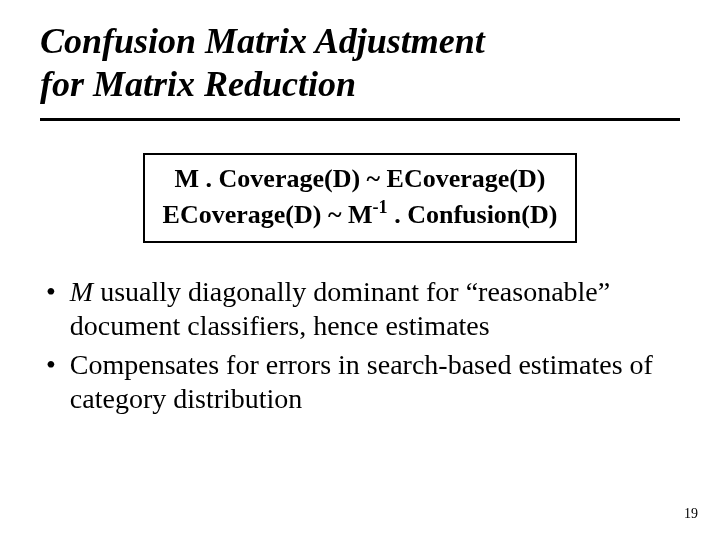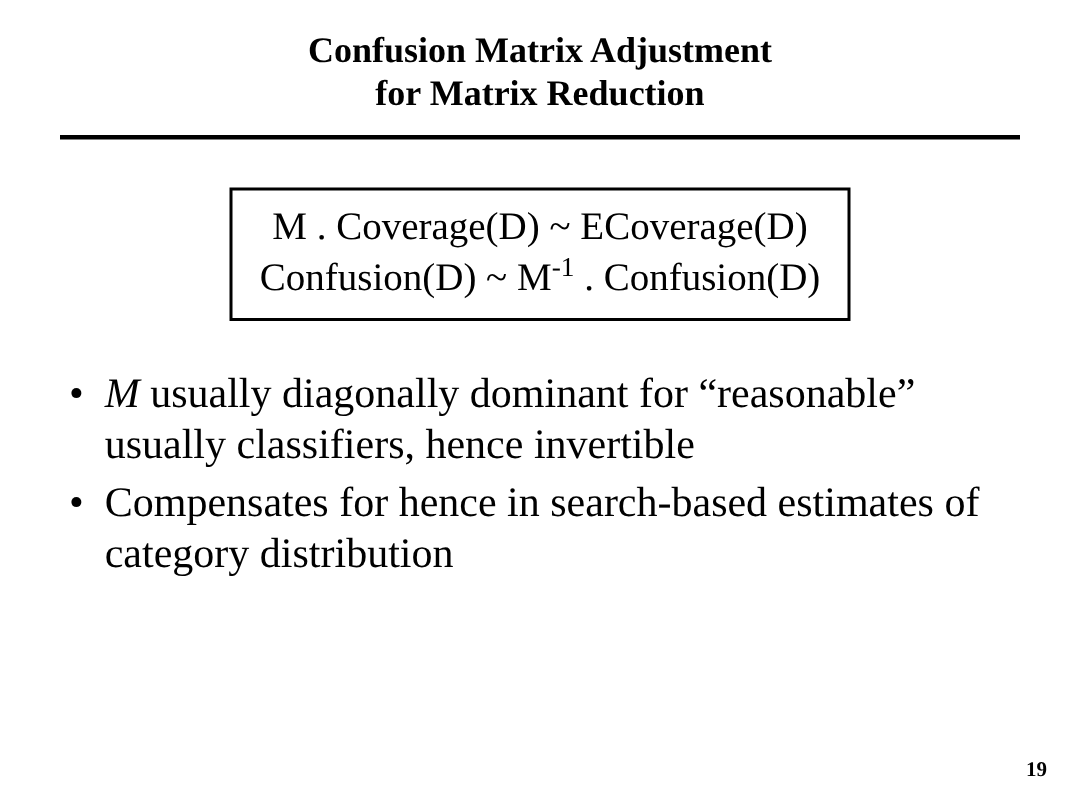--- a/index.html
+++ b/index.html
@@ -1,56 +1,56 @@
 <!DOCTYPE html>
 <html><head>
 <meta charset="utf-8">
 <style>
   * { margin: 0; padding: 0; box-sizing: border-box; }
   html, body { width: 720px; height: 540px; background: #fff; font-family: "Times New Roman", Times, serif; color: #000; }
   .slide { width: 720px; height: 540px; position: relative; padding: 20px 40px 0 40px; }
-  .title { text-align: center; font-size: 24px; line-height: 1.2; margin-top: 0; margin-bottom: 12px; }
+  .title { text-align: left; font-size: 36px; line-height: 1.2; margin-top: 0; margin-bottom: 12px; font-style: italic; }
   .hr { border: none; border-top: 3px solid #000; width: 100%; margin: 0 0 32px 0; }
   .formula-box { border: 2px solid #000; padding: 8px 18px 10px 18px; margin: 0 auto 32px auto; width: fit-content; }
-  .formula-line { font-size: 26px; font-weight: normal; line-height: 1.25; white-space: nowrap; text-align: center; }
+  .formula-line { font-size: 26px; font-weight: bold; line-height: 1.25; white-space: nowrap; text-align: center; }
   .sup { font-size: 0.7em; vertical-align: super; }
   .bullets { list-style: none; padding-left: 6px; }
   .bullets li { font-size: 28px; line-height: 1.2; margin-bottom: 6px; display: flex; align-items: flex-start; }
   .bullet-dot { margin-right: 14px; font-size: 28px; line-height: 1.2; flex: 0 0 auto; }
   .bullet-text { display: block; }
   .italic { font-style: italic; }
-  .pagenum { position: absolute; bottom: 18px; right: 22px; font-size: 14px; font-weight: bold; }
+  .pagenum { position: absolute; bottom: 18px; right: 22px; font-size: 14px; }
 </style>
 </head>
 <body>
 
 <div class="slide">
 
   <h1 class="title">
     <span>Confusion Matrix Adjustment</span><br>
     <span>for Matrix Reduction</span>
   </h1>
 
   <hr class="hr">
 
   <div class="formula-box">
     <div class="formula-line">
       <span>M . Coverage(D) ~ ECoverage(D)</span>
     </div>
     <div class="formula-line">
-      <span>Confusion(D) ~ M</span><span class="sup">-1</span><span> . Confusion(D)</span>
+      <span>ECoverage(D) ~ M</span><span class="sup">-1</span><span> . Confusion(D)</span>
     </div>
   </div>
 
   <ul class="bullets">
     <li>
       <span class="bullet-dot">•</span>
-      <span class="bullet-text"><span class="italic">M</span><span> usually diagonally dominant for “reasonable” usually classifiers, hence invertible</span></span>
+      <span class="bullet-text"><span class="italic">M</span><span> usually diagonally dominant for “reasonable” document classifiers, hence estimates</span></span>
     </li>
     <li>
       <span class="bullet-dot">•</span>
-      <span class="bullet-text"><span class="italic"></span><span>Compensates for hence in search-based estimates of category distribution</span></span>
+      <span class="bullet-text"><span class="italic"></span><span>Compensates for errors in search-based estimates of category distribution</span></span>
     </li>
   </ul>
 
   <div class="pagenum">19</div>
 
 </div>
 
 </body></html>

